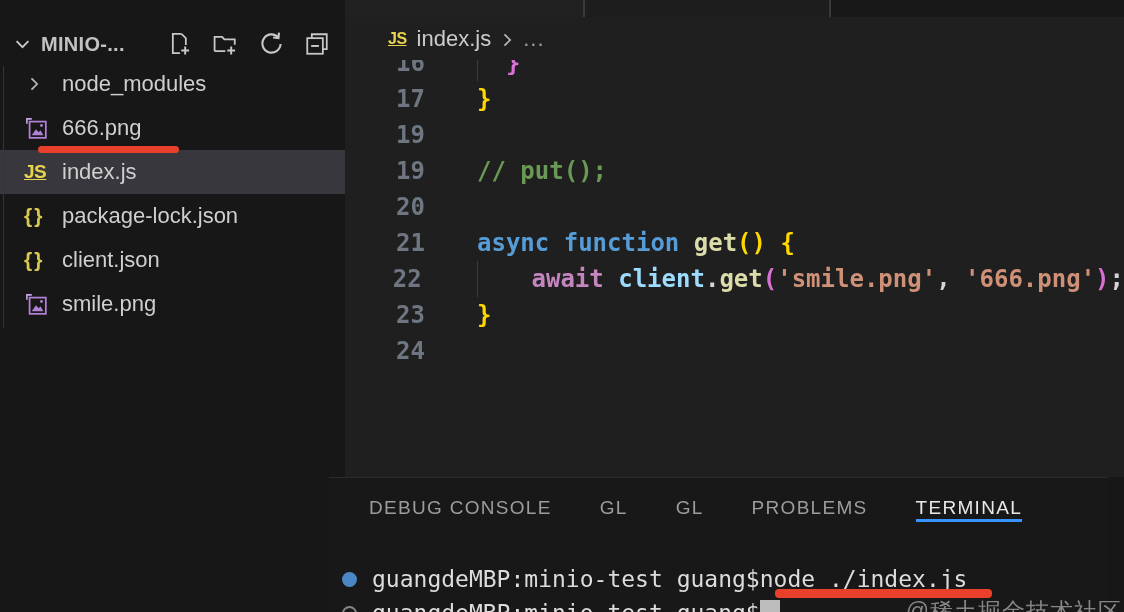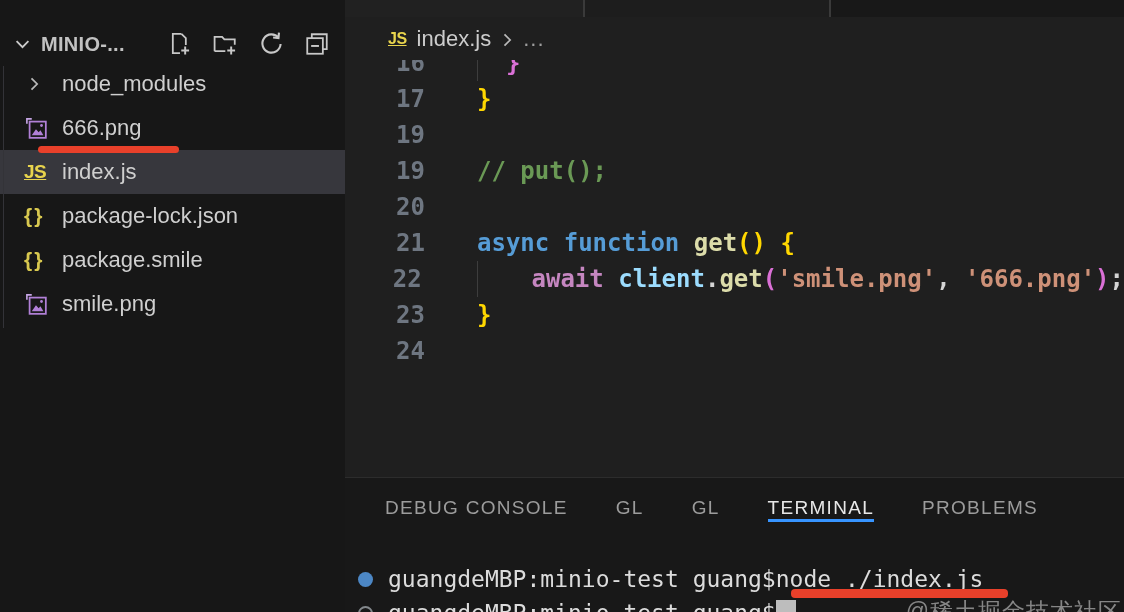--- a/index.html
+++ b/index.html
@@ -39,21 +39,21 @@
   .code-area { position:absolute; left:0; top:60px; right:0; bottom:0; overflow:hidden; font-family:"DejaVu Sans Mono", monospace; }
   .code-lines { margin-top:-15px; }
   .line { position:relative; height:36px; display:flex; white-space:pre;font-weight:bold; }
   .line .num { position:relative; z-index:1; width:80px; text-align:right; font-size:24px; line-height:36px; color:#6e7681; }
   .line .code { position:relative; z-index:1; padding-left:52px; font-size:24px; line-height:36px; }
   .line.active::before { content:""; position:absolute; left:132px; right:0; top:0; bottom:0; background:#27272b; z-index:0; }
   .line.active .num { color:#c6c6c6; }
   .iguide { position:absolute; left:132px; top:0; bottom:0; width:1px; background:#3d3d3d; z-index:1; }
 
   
-  .panel { position:absolute; left:345px; top:477px; width:779px; height:135px; background:#181818; border-top:1px solid #2c2c2c; }
+  .panel { position:absolute; left:329px; top:477px; width:779px; height:135px; background:#181818; border-top:1px solid #2c2c2c; }
   .panel-tabs { display:flex; gap:48px; padding:16px 0 0 40px; align-items:flex-start; }
   .ptab { font-size:19px; letter-spacing:1.3px; color:#9c9c9c; height:28px; line-height:28px; padding-bottom:6px; border-bottom:3px solid transparent; cursor:pointer; white-space:nowrap; }
   .ptab.active { color:#e8e8e8; border-bottom-color:var(--accent,#3794ff); }
   .terminal { position:absolute; left:0; top:84px; right:0; font-family:"DejaVu Sans Mono", monospace; font-size:23px; color:var(--termtext,#dcdcdc); }
   .trow { height:34px; line-height:34px; display:flex; align-items:center; white-space:pre; }
   .tmark { width:15px; height:15px; border-radius:50%; margin:0 15px 0 13px; flex:0 0 15px; }
   .tmark.filled { background:var(--circleblue,#4c87c5); }
   .tmark.hollow { border:2px solid #83888c; background:transparent; }
   .tcursor { display:inline-block; width:20px; height:27px; background:#bdbdbd; vertical-align:middle; }
   .marker-2 { left:446px; top:111px; width:217px; height:9px; }
@@ -131,21 +131,21 @@
         <div class="frow">
           <span class="icon">
             <span class="jsonbadge">{}</span>
           </span>
           <span class="flabel">package-lock.json</span>
         </div>
         <div class="frow">
           <span class="icon">
             <span class="jsonbadge">{}</span>
           </span>
-          <span class="flabel">package.smile</span>
+          <span class="flabel">client.json</span>
         </div>
         <div class="frow">
           <span class="icon">
             <svg viewBox="0 0 17 17" width="25" height="23">
               <path d="M1.4 5 V1.4 H5" fill="none" stroke="#c7a6e6" stroke-width="1.2"></path>
               <rect x="3.4" y="3.4" width="12" height="12" fill="none" stroke="#b180d7" stroke-width="1.3"></rect>
               <path d="M5 13.4 L8.1 9 L10.1 11.2 L11.4 9.8 L13.6 13.4 Z" fill="#b180d7"></path>
               <circle cx="12.2" cy="6.3" r="1.05" fill="#b180d7"></circle>
             </svg>
           </span>
@@ -187,22 +187,22 @@
           <div class="line"><span class="num">24</span><span class="code"></span></div>
         </div>
     </div>
   </main>
 
   <section class="panel">
     <div class="panel-tabs">
         <div class="ptab">DEBUG CONSOLE</div>
         <div class="ptab">GL</div>
         <div class="ptab">GL</div>
+        <div class="ptab">PROBLEMS</div>
         <div class="ptab active">TERMINAL</div>
-        <div class="ptab">PROBLEMS</div>
       </div>
     <div class="terminal">
         <div class="trow"><span class="tmark filled"></span><span class="tprompt">guangdeMBP:minio-test guang$</span> <span class="tcmd">node ./index.js</span></div>
         <div class="trow"><span class="tmark hollow"></span><span class="tprompt">guangdeMBP:minio-test guang$</span> <span class="tcursor"></span></div>
       </div>
     <div class="red-marker marker-2"></div>
   </section>
 
   <div class="watermark">@稀土掘金技术社区</div>
 

